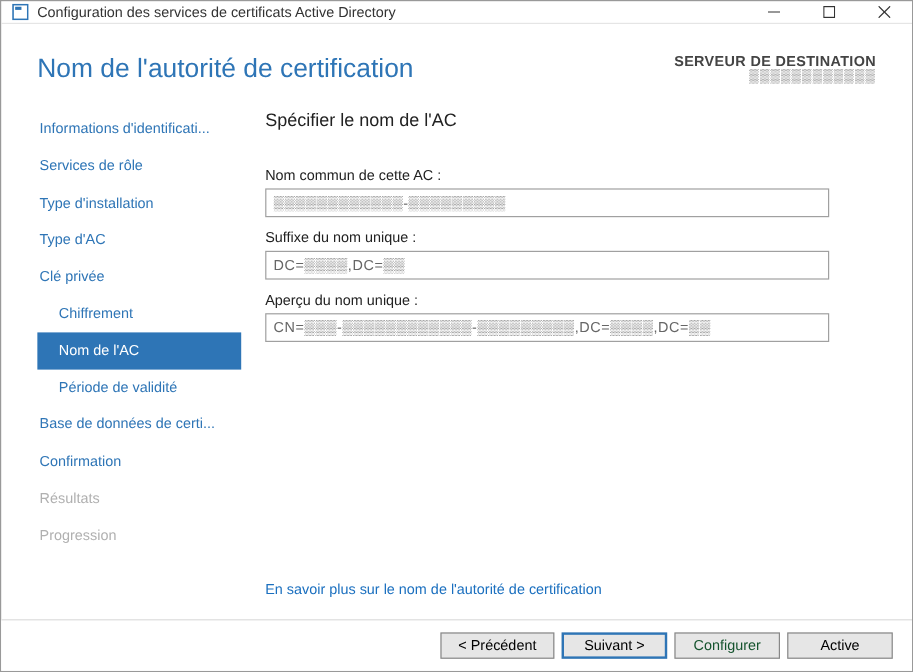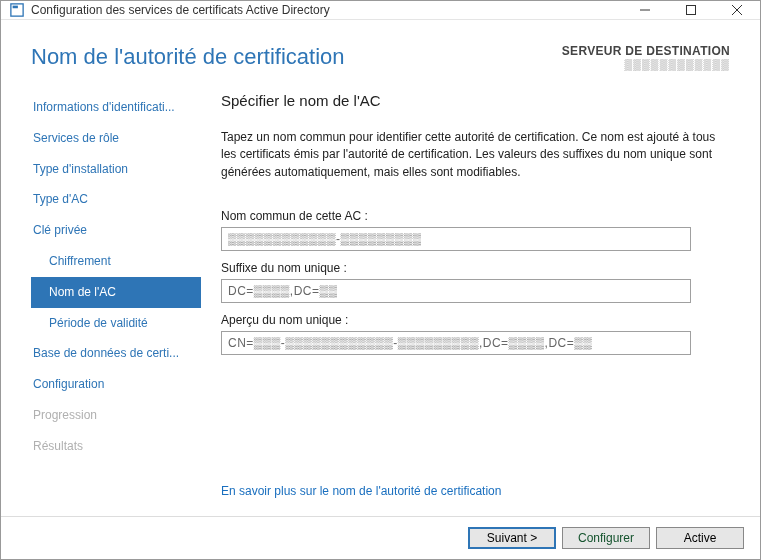--- a/index.html
+++ b/index.html
@@ -200,43 +200,43 @@
       <div class="sidebar" id="sidebar">
           <div class="step">Informations d'identificati...</div>
           <div class="step">Services de rôle</div>
           <div class="step">Type d'installation</div>
           <div class="step">Type d'AC</div>
           <div class="step">Clé privée</div>
           <div class="step sub">Chiffrement</div>
           <div class="step sub selected">Nom de l'AC</div>
           <div class="step sub">Période de validité</div>
           <div class="step">Base de données de certi...</div>
-          <div class="step">Configuration</div>
+          <div class="step">Confirmation</div>
+          <div class="step disabled">Résultats</div>
           <div class="step disabled">Progression</div>
-          <div class="step disabled">Résultats</div>
         </div>
 
       <div class="content">
         <h2>Spécifier le nom de l'AC</h2>
-        <p class="desc">Tapez un nom commun pour identifier cette autorité de certification. Ce nom est ajouté à tous les certificats émis par l'autorité de certification. Les valeurs des suffixes du nom unique sont générées automatiquement, mais elles sont modifiables.</p>
 
         <div class="field-label">Nom commun de cette AC :</div>
         <input class="field-input ob" value="▒▒▒▒▒▒▒▒▒▒▒▒-▒▒▒▒▒▒▒▒▒" style="">
 
         <div class="field-label">Suffixe du nom unique :</div>
         <input class="field-input ob" value="DC=▒▒▒▒,DC=▒▒" style="">
 
         <div class="field-label">Aperçu du nom unique :</div>
         <input class="field-input ob" value="CN=▒▒▒-▒▒▒▒▒▒▒▒▒▒▒▒-▒▒▒▒▒▒▒▒▒,DC=▒▒▒▒,DC=▒▒" style="">
 
         <div class="link">En savoir plus sur le nom de l'autorité de certification</div>
       </div>
 
     </div>
   </div>
 
   <div class="button-bar">
+    <button>&lt; Précédent</button>
     <button class="primary">Suivant &gt;</button>
     <button disabled="">Configurer</button>
     <button>Active</button>
   </div>
 
 </div>
 
 </body></html>

